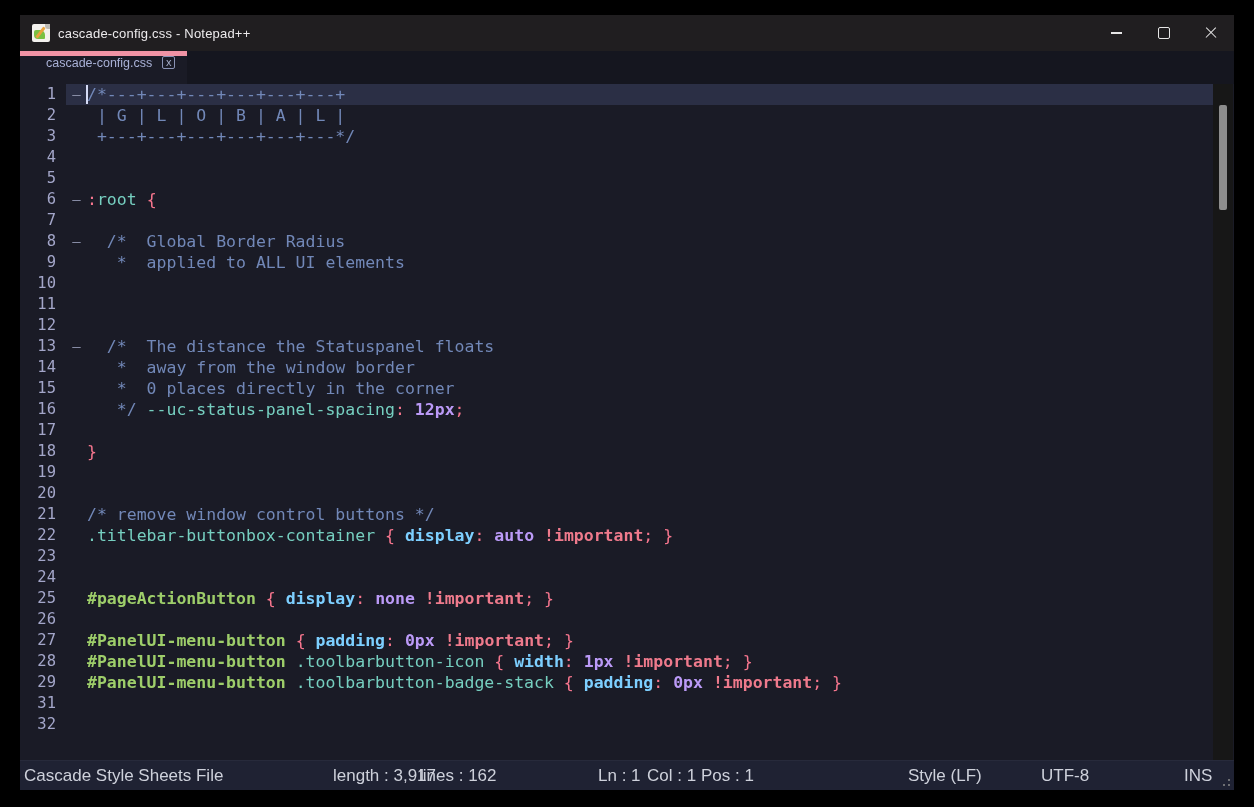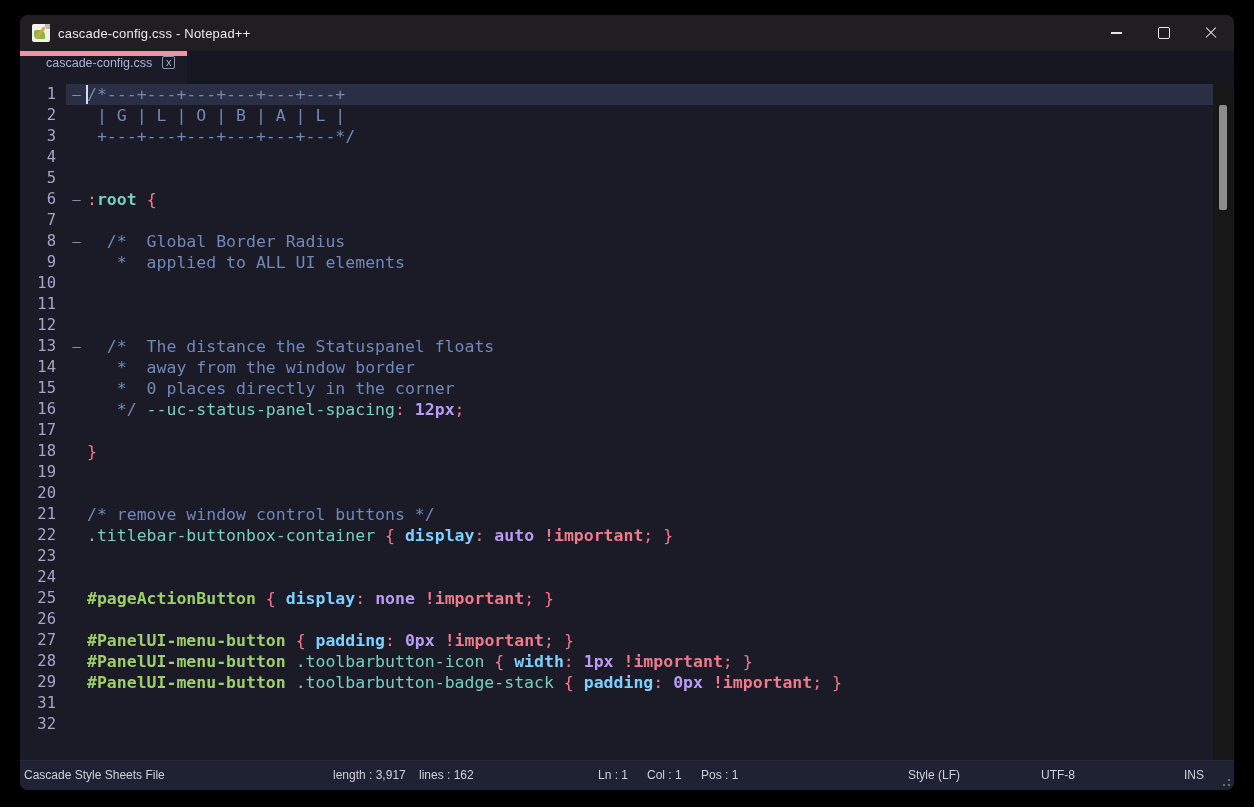--- a/index.html
+++ b/index.html
@@ -13,21 +13,21 @@
     --c-current_line_bg:#2b2f45; --c-statusbar_bg:#1f2233;
     --c-accent_pink:#f093a5; --c-linenum:#a3a6c9; --c-fold:#8a8fa8;
     --c-caret:#d5dbf5; --c-scroll_track:#171717; --c-scroll_thumb:#8d8d8d;
     --c-title_text:#eceaec; --c-tab_text:#a9b1d6; --c-status_text:#ced1db;
     --tok-comment:#7288b8; --tok-teal:#76cfc0; --tok-tealb:#76cfc0;
     --tok-cyanb:#7dcfff; --tok-greenb:#9ece6a; --tok-purpleb:#bb9af7;
     --tok-pink:#f7768e; --tok-pinkb:#ef7a8c; --tok-fg:#a9b1d6;
   }
   .window{
     position:absolute;left:20px;top:15px;width:1214px;height:775px;
-    background:var(--c-editor_bg);border-radius:8px;overflow:hidden;
+    background:var(--c-editor_bg);border-radius:0;overflow:hidden;
   }
   
   .titlebar{
     position:absolute;left:0;top:0;width:100%;height:36px;
     background:var(--c-titlebar_bg);display:flex;align-items:center;
   }
   .app-icon{position:relative;width:18px;height:18px;margin-left:12px;flex:0 0 auto;}
   .app-icon .page{position:absolute;inset:0;background:#f4f2ee;border-radius:2px;}
   .app-icon .fold{position:absolute;right:0;top:0;width:5px;height:5px;background:#bdbab4;border-bottom-left-radius:3px;}
   .app-icon .leaf{position:absolute;left:2px;top:6px;width:11px;height:9px;background:#7ac143;border-radius:2px 5px 1px 4px;}
@@ -74,41 +74,41 @@
   }
   .row-rest{flex:1 1 auto;display:flex;min-width:0;margin-right:21px;}
   .editor-row.current .row-rest{background:var(--c-current_line_bg);}
   .fold-col{flex:0 0 21px;text-align:center;color:var(--c-fold);font-size:14px;}
   .code{position:relative;white-space:pre;font-size:16.5px;}
   .caret{
     position:absolute;left:-1px;top:1px;width:2px;height:19px;background:var(--c-caret);
   }
   .tk-comment{color:var(--tok-comment);}
   .tk-teal{color:var(--tok-teal);}
-  .tk-tealb{color:var(--tok-tealb);font-weight:700;}
+  .tk-tealb{color:var(--tok-tealb);font-weight:400;}
   .tk-cyanb{color:var(--tok-cyanb);font-weight:700;}
   .tk-greenb{color:var(--tok-greenb);font-weight:700;}
   .tk-purpleb{color:var(--tok-purpleb);font-weight:700;}
   .tk-pink{color:var(--tok-pink);}
   .tk-pinkb{color:var(--tok-pinkb);font-weight:700;}
   .tk-fg{color:var(--tok-fg);}
   
   .scrollbar{
     position:absolute;right:1px;top:69px;width:20px;height:676px;
     background:var(--c-scroll_track);
   }
   .scroll-thumb{
     position:absolute;left:6px;top:21px;width:8px;height:105px;
     background:var(--c-scroll_thumb);border-radius:2px;
   }
   
   .statusbar{
     position:absolute;left:0;bottom:0;width:100%;height:30px;
     background:var(--c-statusbar_bg);border-top:1px solid rgba(255,255,255,0.04);
-    box-sizing:border-box;font-size:12px;color:var(--c-status_text);text-align:right;
+    box-sizing:border-box;font-size:17px;color:var(--c-status_text);text-align:right;
   }
   .sb-item{position:absolute;top:0;height:29px;line-height:29px;white-space:nowrap;}
   .grip{position:absolute;right:4px;bottom:4px;width:12px;height:12px;}
   .grip i{position:absolute;width:2px;height:2px;background:#8a8a8a;border-radius:1px;}
   .grip i:nth-child(1){right:0;bottom:0;}
   .grip i:nth-child(2){right:0;bottom:5px;}
   .grip i:nth-child(3){right:5px;bottom:0;}
   .grip i:nth-child(4){right:0;bottom:10px;box-shadow:none;}
 </style>
 </head>

